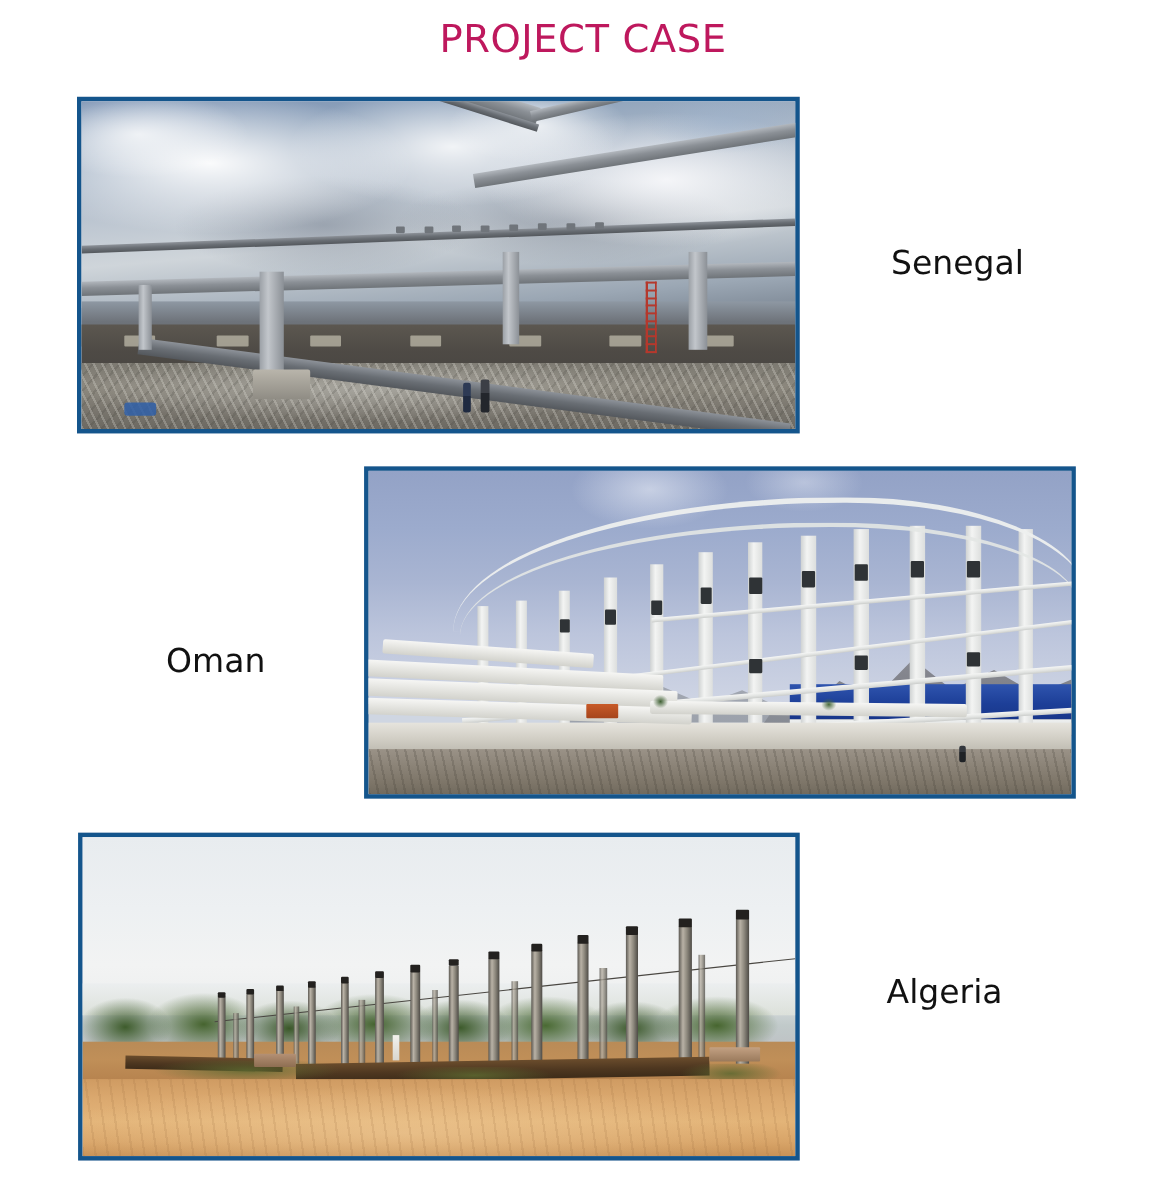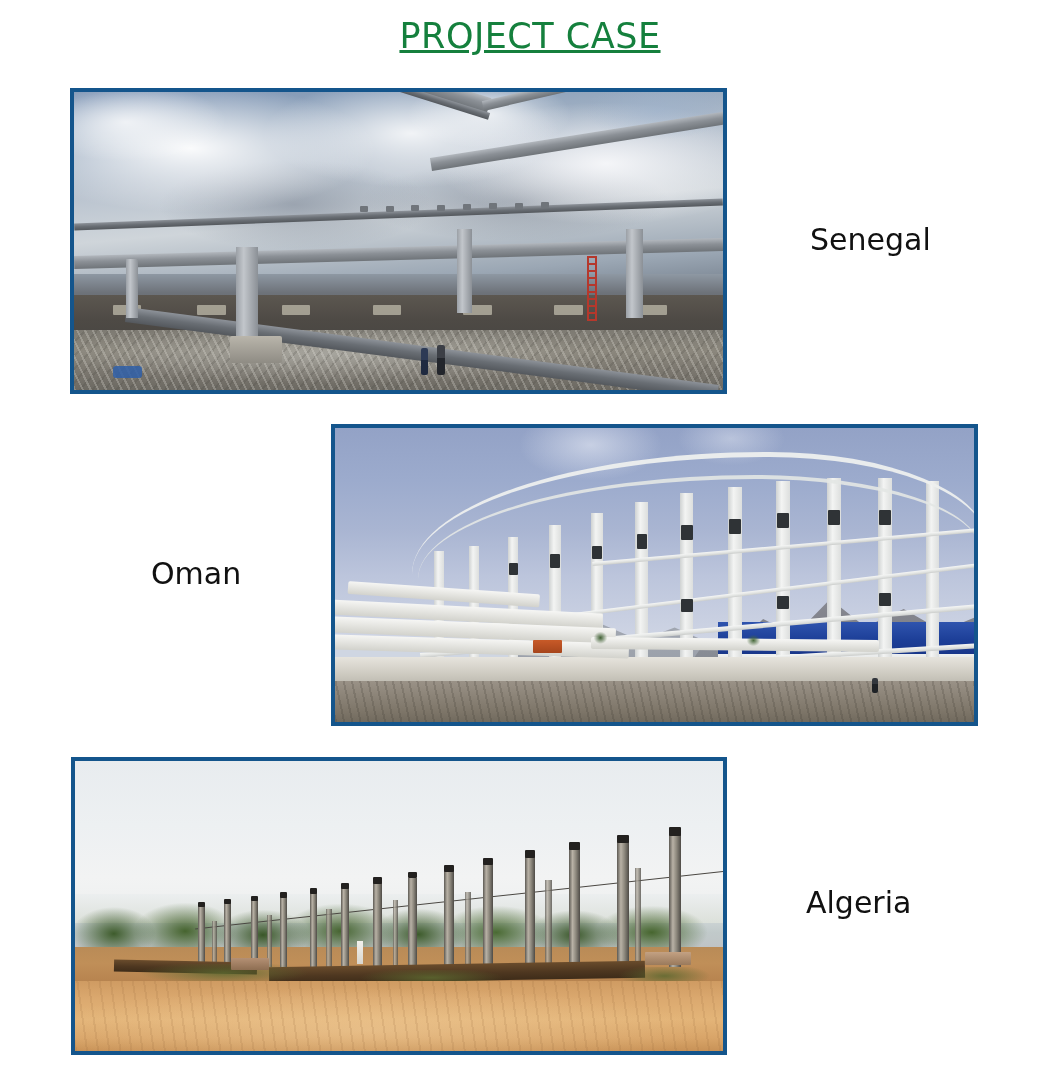--- a/index.html
+++ b/index.html
@@ -203,21 +203,21 @@
   .sn-cap {
     position: absolute; background: #23211f; border-radius: 1px;
   }
   .sn-wire {
     position: absolute; background: #4a4742; height: 1px;
   }
 </style>
 </head>
 <body style="width: 1060px; height: 1082px; background: rgb(255, 255, 255);">
 
-<div class="page-title" style="color: #15803d; text-decoration: underline;">PROJECT CASE</div>
+<div class="page-title" style="color: #be185d;">PROJECT CASE</div>
 
 <div class="photo-frame" id="photo-algeria" title="Steel structure warehouse under construction with gray steel roof beams against a cloudy sky, concrete block walls and workers on a debris covered ground" style="left: 70px; top: 88px; width: 657px; height: 306px; border-color: rgb(20, 85, 140);">
   <div class="photo-inner">
 
     <div class="alg-sky"></div>
     <div class="alg-mid"></div>
 
     <div class="alg-wall">
       <div class="panel" style="left:6%;"></div>
       <div class="panel" style="left:19%;"></div>
@@ -351,21 +351,21 @@
     <div style="position:absolute; left:31%; top:72%; width:4.5%; height:4.5%;
                 background:linear-gradient(180deg,#c85a28,#a6451c); border-radius:1px;"></div>
 
     <div class="om-ground"></div>
 
     <div style="position:absolute; left:84%; top:85%; width:0.9%; height:5%;
                 background:linear-gradient(180deg,#33373d 0 40%, #1f2226 40% 100%); border-radius:2px;"></div>
   </div>
 </div>
 
-<div class="caption" id="cap-oman" style="left: 151px; top: 556px; color: rgb(17, 17, 17);">Oman</div>
+<div class="caption" id="cap-oman" style="left: 151px; top: 584px; color: rgb(17, 17, 17);">Oman</div>
 
 <div class="photo-frame" id="photo-senegal" title="Row of erected steel columns receding in perspective on a red laterite construction site with green trees in the background" style="left: 71px; top: 757px; width: 656px; height: 298px; border-color: rgb(20, 85, 140);">
   <div class="photo-inner">
 
     <div class="sn-sky"></div>
     <div class="sn-trees"></div>
     <div class="sn-bg-ground"></div>
 
     <div class="sn-wire" style="left:18%; top:38%; width:82%; transform:rotate(-6.2deg); transform-origin:right center;"></div>
 

